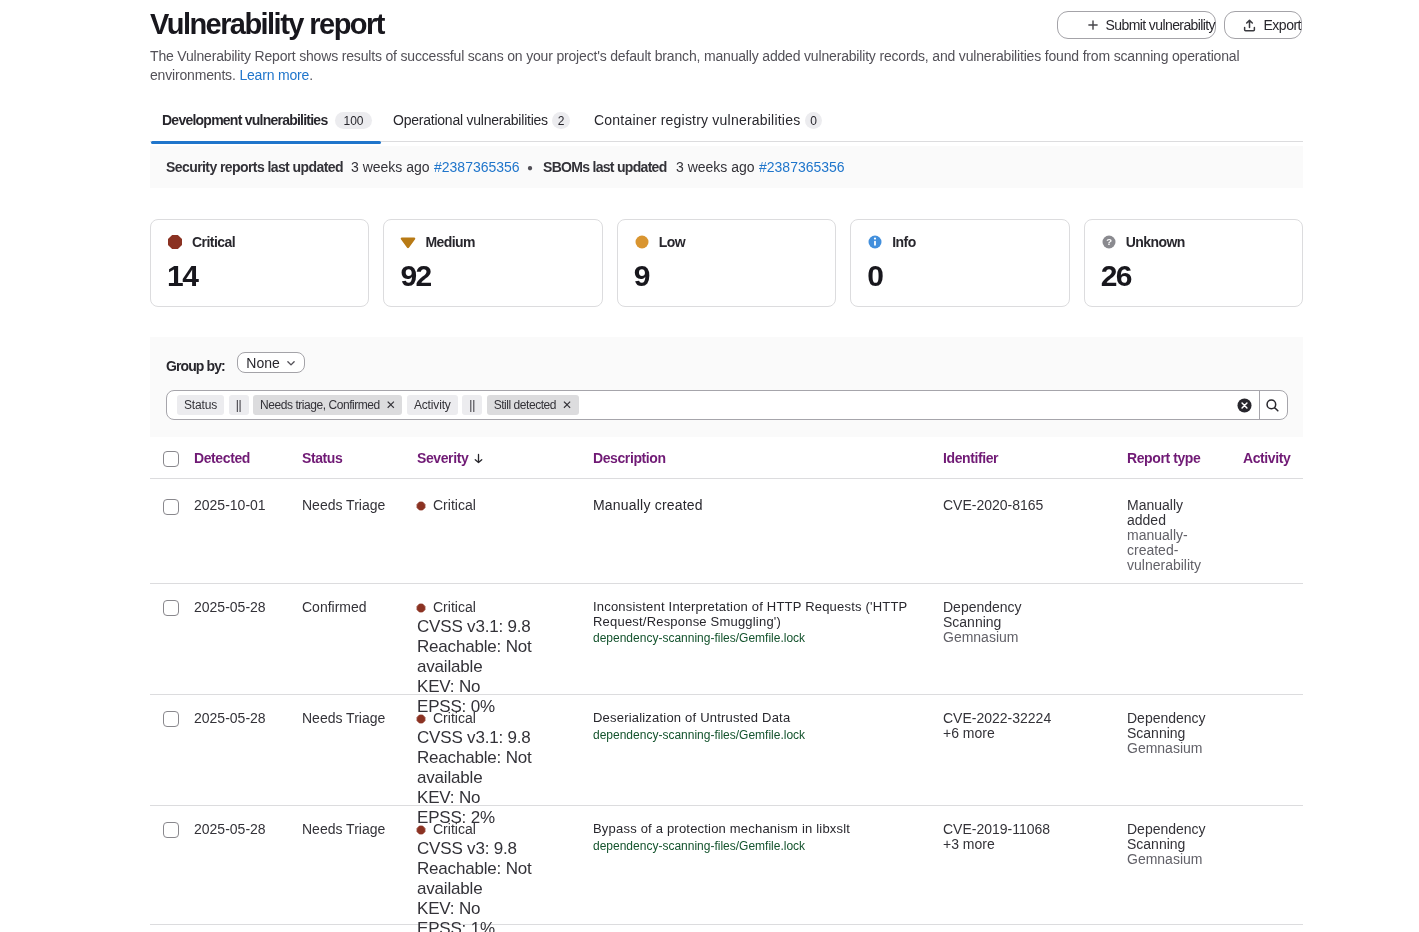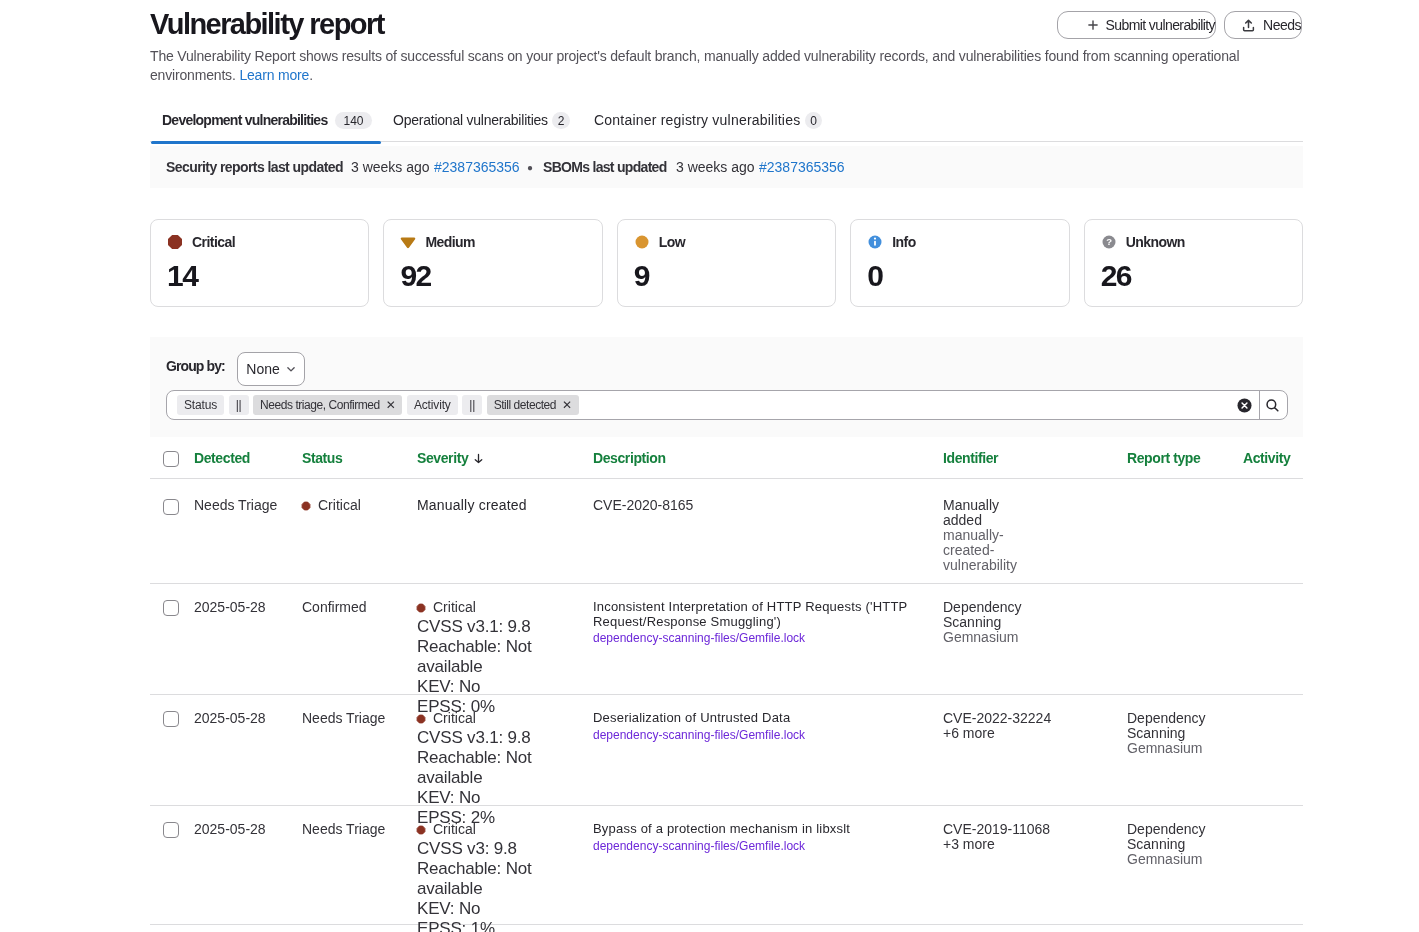--- a/index.html
+++ b/index.html
@@ -22,40 +22,40 @@
 .upbar span { position:absolute; top:13px; }
 .upbar b { font-weight:700; letter-spacing:-0.58px; }
 
 .cards { position:absolute; left:150px; top:219px; width:1153px; display:flex; gap:14px; }
 .card { flex:1; height:88px; background:#fff; border:1px solid #dcdcde; border-radius:8px; padding:14px 16px; }
 .cardtop { display:flex; align-items:center; gap:9px; font-size:14px; font-weight:700; color:#28272d; letter-spacing:-0.55px; }
 .cardnum { font-size:30px; font-weight:700; color:#18171d; margin-top:9px; letter-spacing:-1.5px; }
 
 .filter { position:absolute; left:150px; top:337px; width:1153px; height:100px; background:#fafafa; }
 .groupby { position:absolute; left:16px; top:21px; font-size:14px; font-weight:700; color:#28272d; letter-spacing:-0.9px; }
-.nonebtn { position:absolute; left:87px; top:15px; width:68px; height:34px; background:#fff; border:1px solid #a4a3a8;
+.nonebtn { position:absolute; left:87px; top:15px; width:68px; height:21px; background:#fff; border:1px solid #a4a3a8;
   border-radius:8px; display:flex; align-items:center; justify-content:center; gap:6px; font-size:14px; color:#28272d; }
 .searchbox { position:absolute; left:16px; top:53px; width:1122px; height:30px; background:#fff; border:1px solid #a6a5ab;
   border-radius:8px; display:flex; align-items:center; padding-left:10px; gap:4.5px; }
 .chip { height:20px; display:flex; align-items:center; font-size:12px; letter-spacing:-0.15px; color:#333238; background:#ececef; border-radius:3px; padding:0 7px; }
 .chipv { background:#dcdcde; gap:6px; letter-spacing:-0.45px; }
 .chipx { font-size:12px; color:#333238; }
 
 .tbl { position:absolute; left:150px; top:446px; width:1153px; }
 .trow { display:grid; grid-template-columns:44px 108px 115px 176px 350px 184px 116px 60px; border-bottom:1px solid #dcdcde; }
-.thead { height:33px; font-weight:700; font-size:13.5px; color:#15803d; letter-spacing:-0.4px; }
+.thead { height:33px; font-weight:700; font-size:13.5px; color:#701a75; letter-spacing:-0.4px; }
 .thead > div { display:flex; align-items:center; padding-bottom:7px; }
 .trow > div { padding-top:16px; font-size:14px; line-height:15px; }
 .thead > div { padding-top:0; }
 .cb { display:inline-block; width:16px; height:16px; border:1.5px solid #89888d; border-radius:4px; background:#fff; }
 .cbcell { padding-left:13px; }
 .sub { font-size:17px; line-height:20px; color:#333238; margin-top:2px; letter-spacing:-0.19px; }
 .muted { color:#626168; }
 .desc-t { font-size:13px; line-height:14.5px; color:#28272d; letter-spacing:0.2px; }
-.path { font-size:12px; line-height:14px; color:#6d28d9; margin-top:2px; }
+.path { font-size:12px; line-height:14px; color:#14532d; margin-top:2px; }
 .sevline { display:flex; align-items:center; gap:7px; }
 .rt { font-size:13.5px; line-height:15px; }
 .idc { font-size:13.5px; line-height:15.5px; }
 </style>
 </head>
 <body>
   <div class="abs" style="left:150px; top:7.5px;">
     <h1>Vulnerability report</h1>
   </div>
   <div class="abs subtitle" style="left:150px; top:47px;">The Vulnerability Report shows results of successful scans on your project's default branch, manually added vulnerability records, and vulnerabilities found from scanning operational<br>environments. <a class="link" href="#">Learn more</a>.</div>
@@ -64,25 +64,25 @@
     <svg width="12" height="12" viewBox="0 0 16 16">
       <path d="M8 2.5v11M2.5 8h11" stroke="#47464b" stroke-width="1.9" stroke-linecap="round"></path>
     </svg>
     <span style="letter-spacing:-0.6px;">Submit vulnerability</span>
   </div>
   <div class="btn" style="left:1224px; top:11px; width:78px;">
     <svg width="15" height="15" viewBox="0 0 16 16" fill="none" stroke="#3a3a3f" stroke-width="1.6" stroke-linecap="round" stroke-linejoin="round">
       <path d="M2.8 10v2.5a1 1 0 0 0 1 1h8.4a1 1 0 0 0 1-1V10"></path>
       <path d="M8 10V2.8M5 5.4 8 2.5l3 2.9"></path>
     </svg>
-    <span style="letter-spacing:-0.5px;">Needs</span>
+    <span style="letter-spacing:-0.5px;">Export</span>
   </div>
 
   <span class="tabtext active" style="left:162px;">Development vulnerabilities</span>
-  <span class="badge" style="left:335px; width:37px;">140</span>
+  <span class="badge" style="left:335px; width:37px;">100</span>
   <span class="tabtext" style="left:393px; letter-spacing:-0.23px;">Operational vulnerabilities</span>
   <span class="badge" style="left:552px; width:18px;">2</span>
   <span class="tabtext" style="left:594px; letter-spacing:0.21px;">Container registry vulnerabilities</span>
   <span class="badge" style="left:805px; width:17px;">0</span>
   <div class="tabline"></div>
   <div class="tabactive"></div>
 
   <div class="upbar">
     <span style="left:16px;"><b>Security reports last updated</b></span>
     <span style="left:201px;">3 weeks ago</span>
@@ -164,20 +164,21 @@
           <path d="M8 3v10M4 9.5 8 13l4-3.5"></path>
         </svg></div>
       <div>Description</div>
       <div>Identifier</div>
       <div>Report type</div>
       <div>Activity</div>
     </div>
 
     <div class="trow" style="height:105px;">
       <div class="cbcell" style="padding-top:20px;"><span class="cb"></span></div>
+      <div style="padding-top:19px;">2025-10-01</div>
       <div style="padding-top:19px;">Needs Triage</div>
       <div style="padding-top:19px;">
         <span class="sevline"><svg width="10" height="10" viewBox="0 0 16 16" style="margin-left:-1px;">
             <path fill="#8b3222" stroke="#8b3222" stroke-width="1.5" stroke-linejoin="round" d="M5.4 1.75h5.2l3.65 3.65v5.2l-3.65 3.65H5.4L1.75 10.6V5.4z"></path>
           </svg>Critical</span>
       </div>
       <div style="padding-top:19px;">
         <div class="desc-t" style="font-size:14px;">Manually created</div>
       </div>
       <div style="padding-top:19px;" class="idc">CVE-2020-8165</div>

